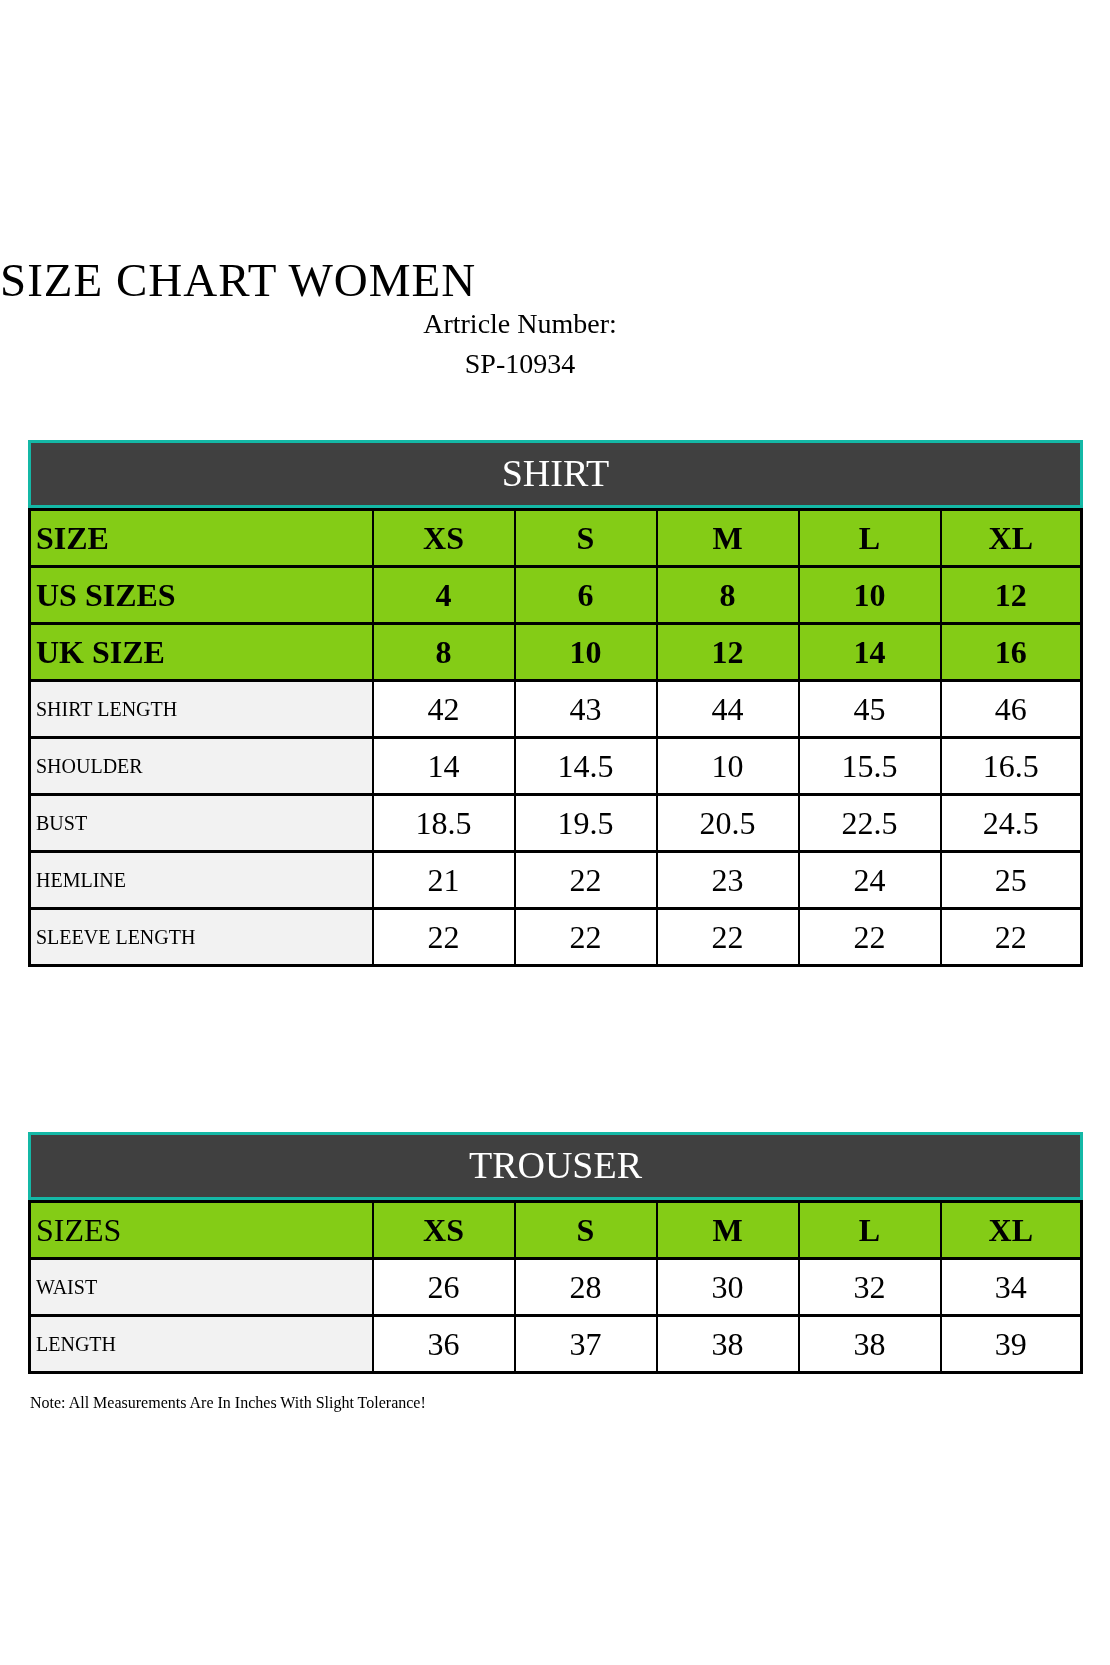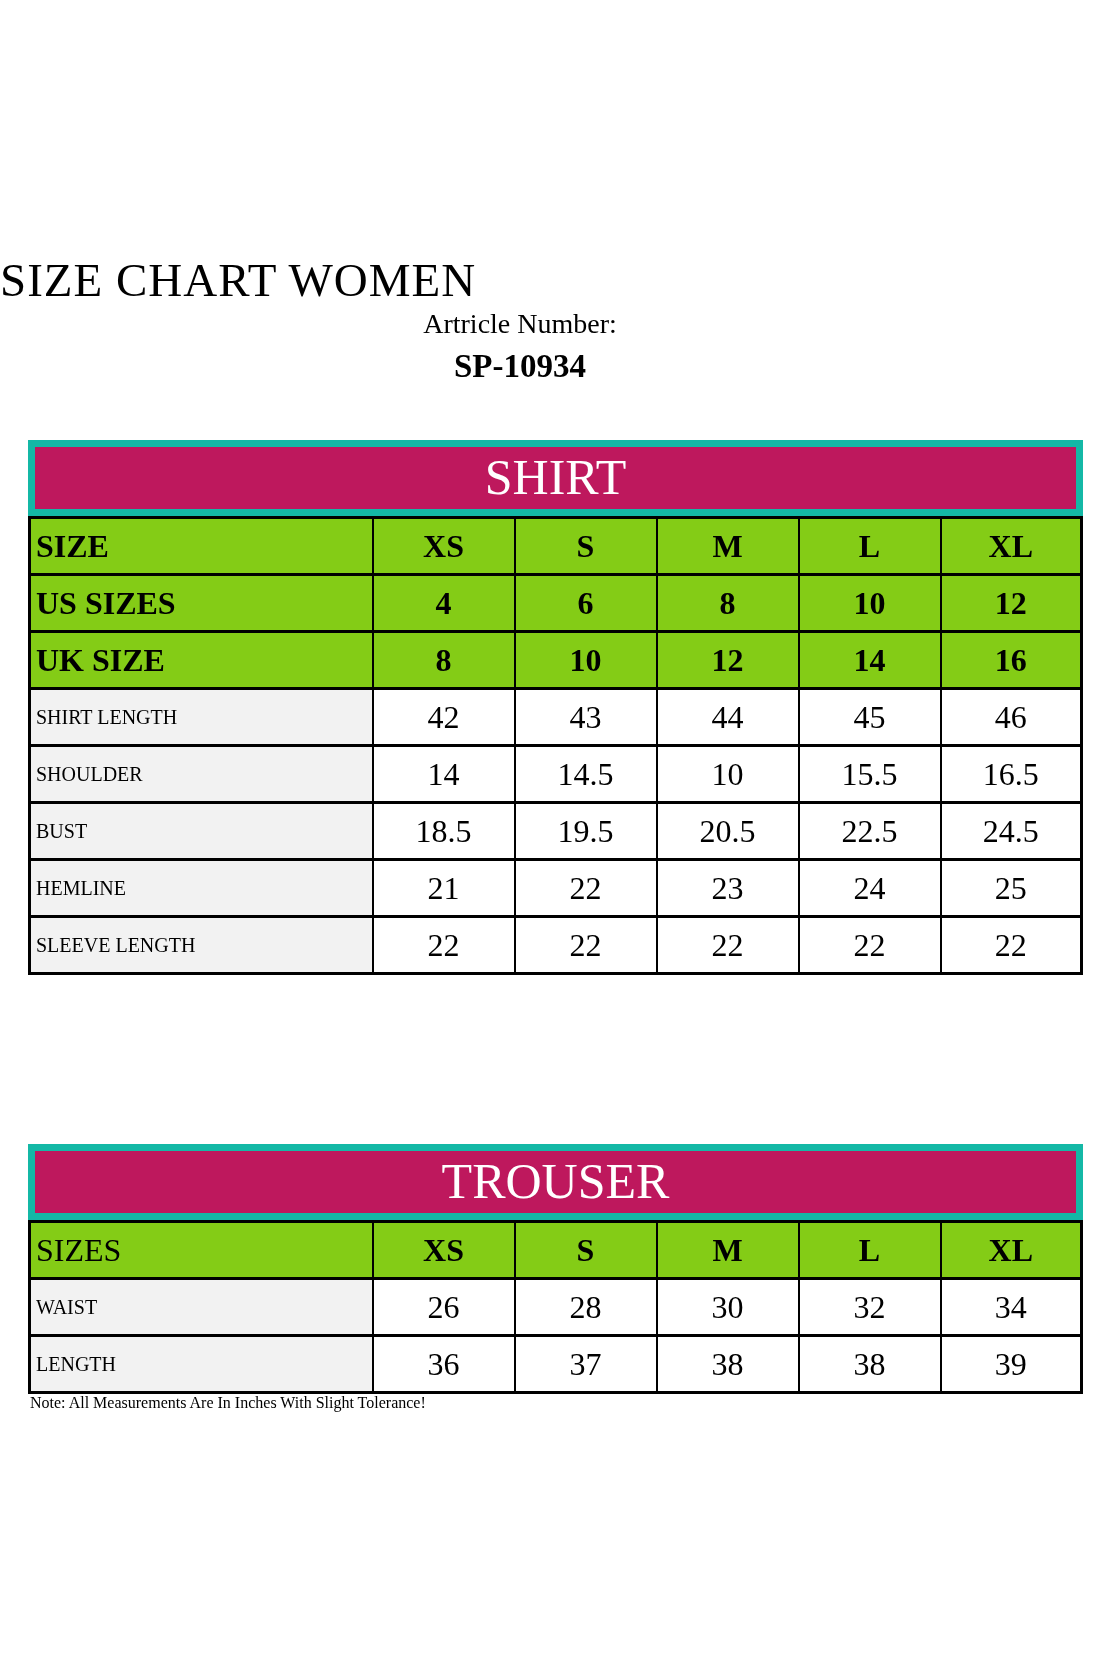--- a/index.html
+++ b/index.html
@@ -18,37 +18,37 @@
     letter-spacing:1px;
   }
   .article-label{
     position:absolute;top:308px;left:0;width:1040px;
     text-align:center;
     font-size:28px;
   }
   .article-number{
     position:absolute;top:348px;left:0;width:1040px;
     text-align:center;
-    font-size:33px;font-weight:bold;
+    font-size:28px;font-weight:normal;
   }
   .size-table{
     position:absolute;left:28px;width:1052px;
     border-collapse:collapse;
     table-layout:fixed;
   }
   .shirt-table{top:440px;}
-  .trouser-table{top:1132px;margin-top:12px;}
+  .trouser-table{top:1132px;}
   .size-table caption{
-    background:#be185d;color:#fff;
+    background:#404040;color:#fff;
     height:62px;
-    font-size:50px;
+    font-size:38px;
     text-align:center;
     vertical-align:middle;
     line-height:60px;
-    border:7px solid #14b8a6;
+    border:3px solid #14b8a6;
   }
   .size-table td{
     border:2px solid #000;
     height:54px;
     text-align:center;
     vertical-align:middle;
     font-size:32px;
     padding:0;
     overflow:hidden;
     white-space:nowrap;

